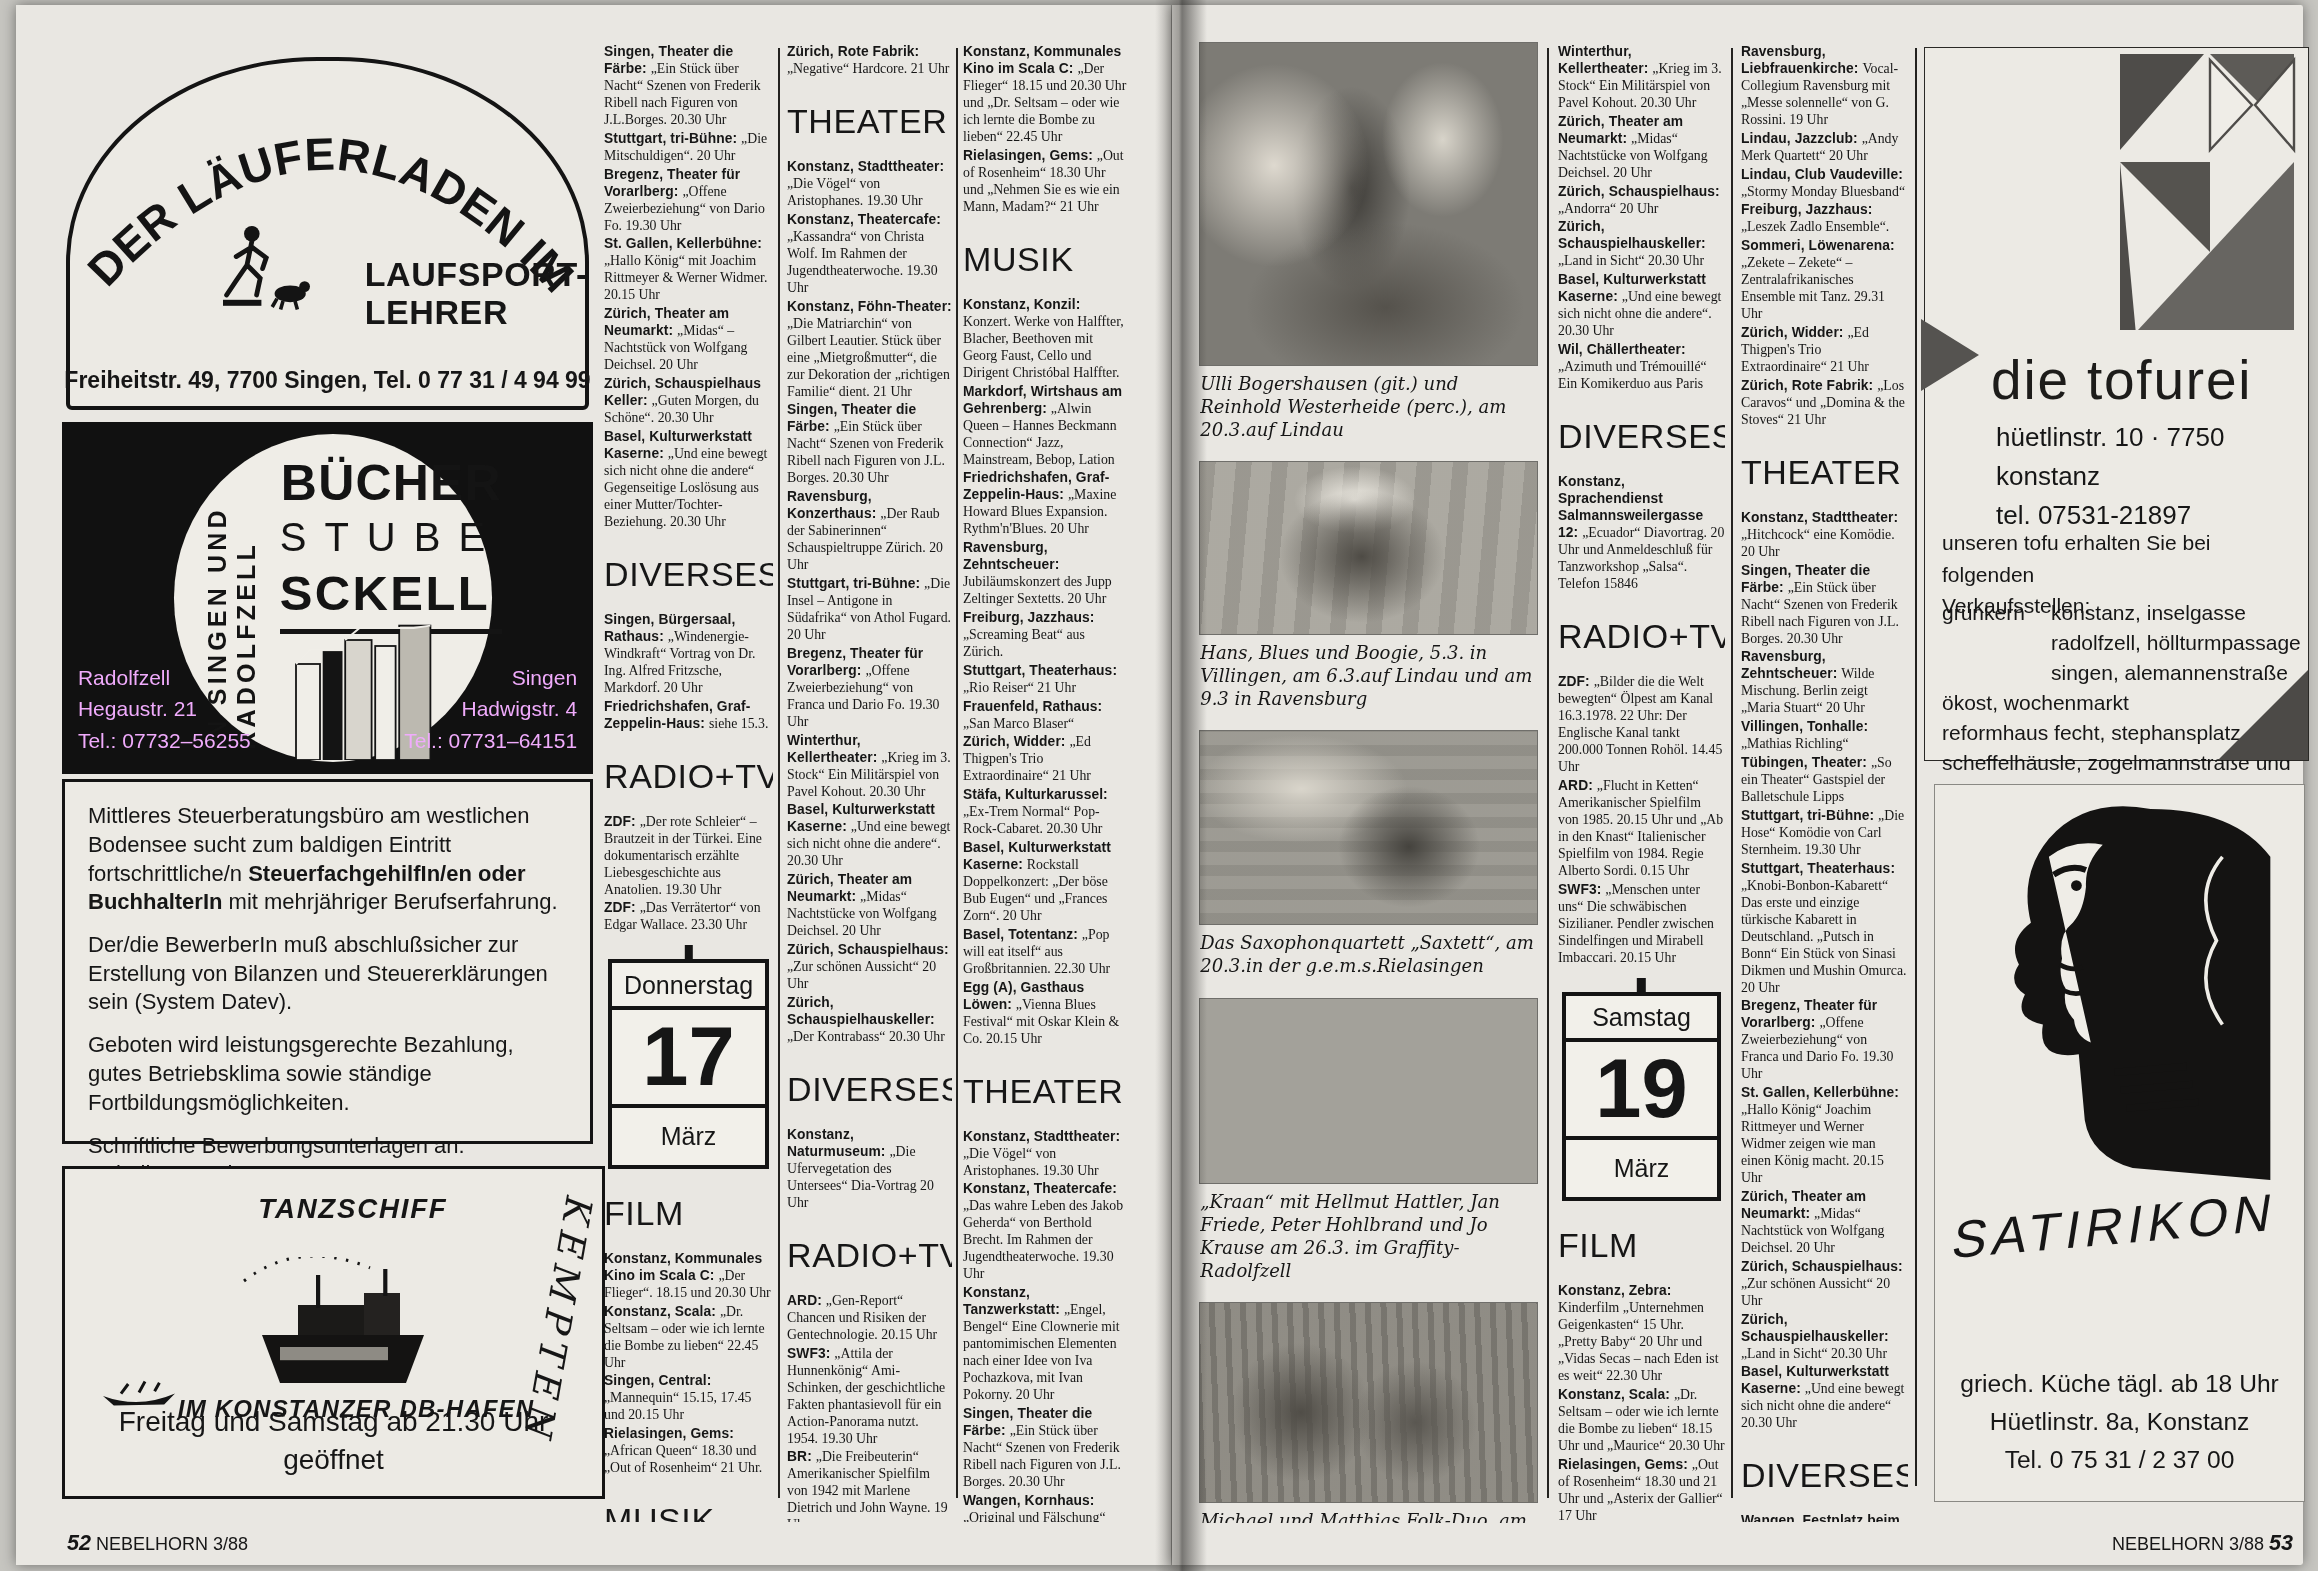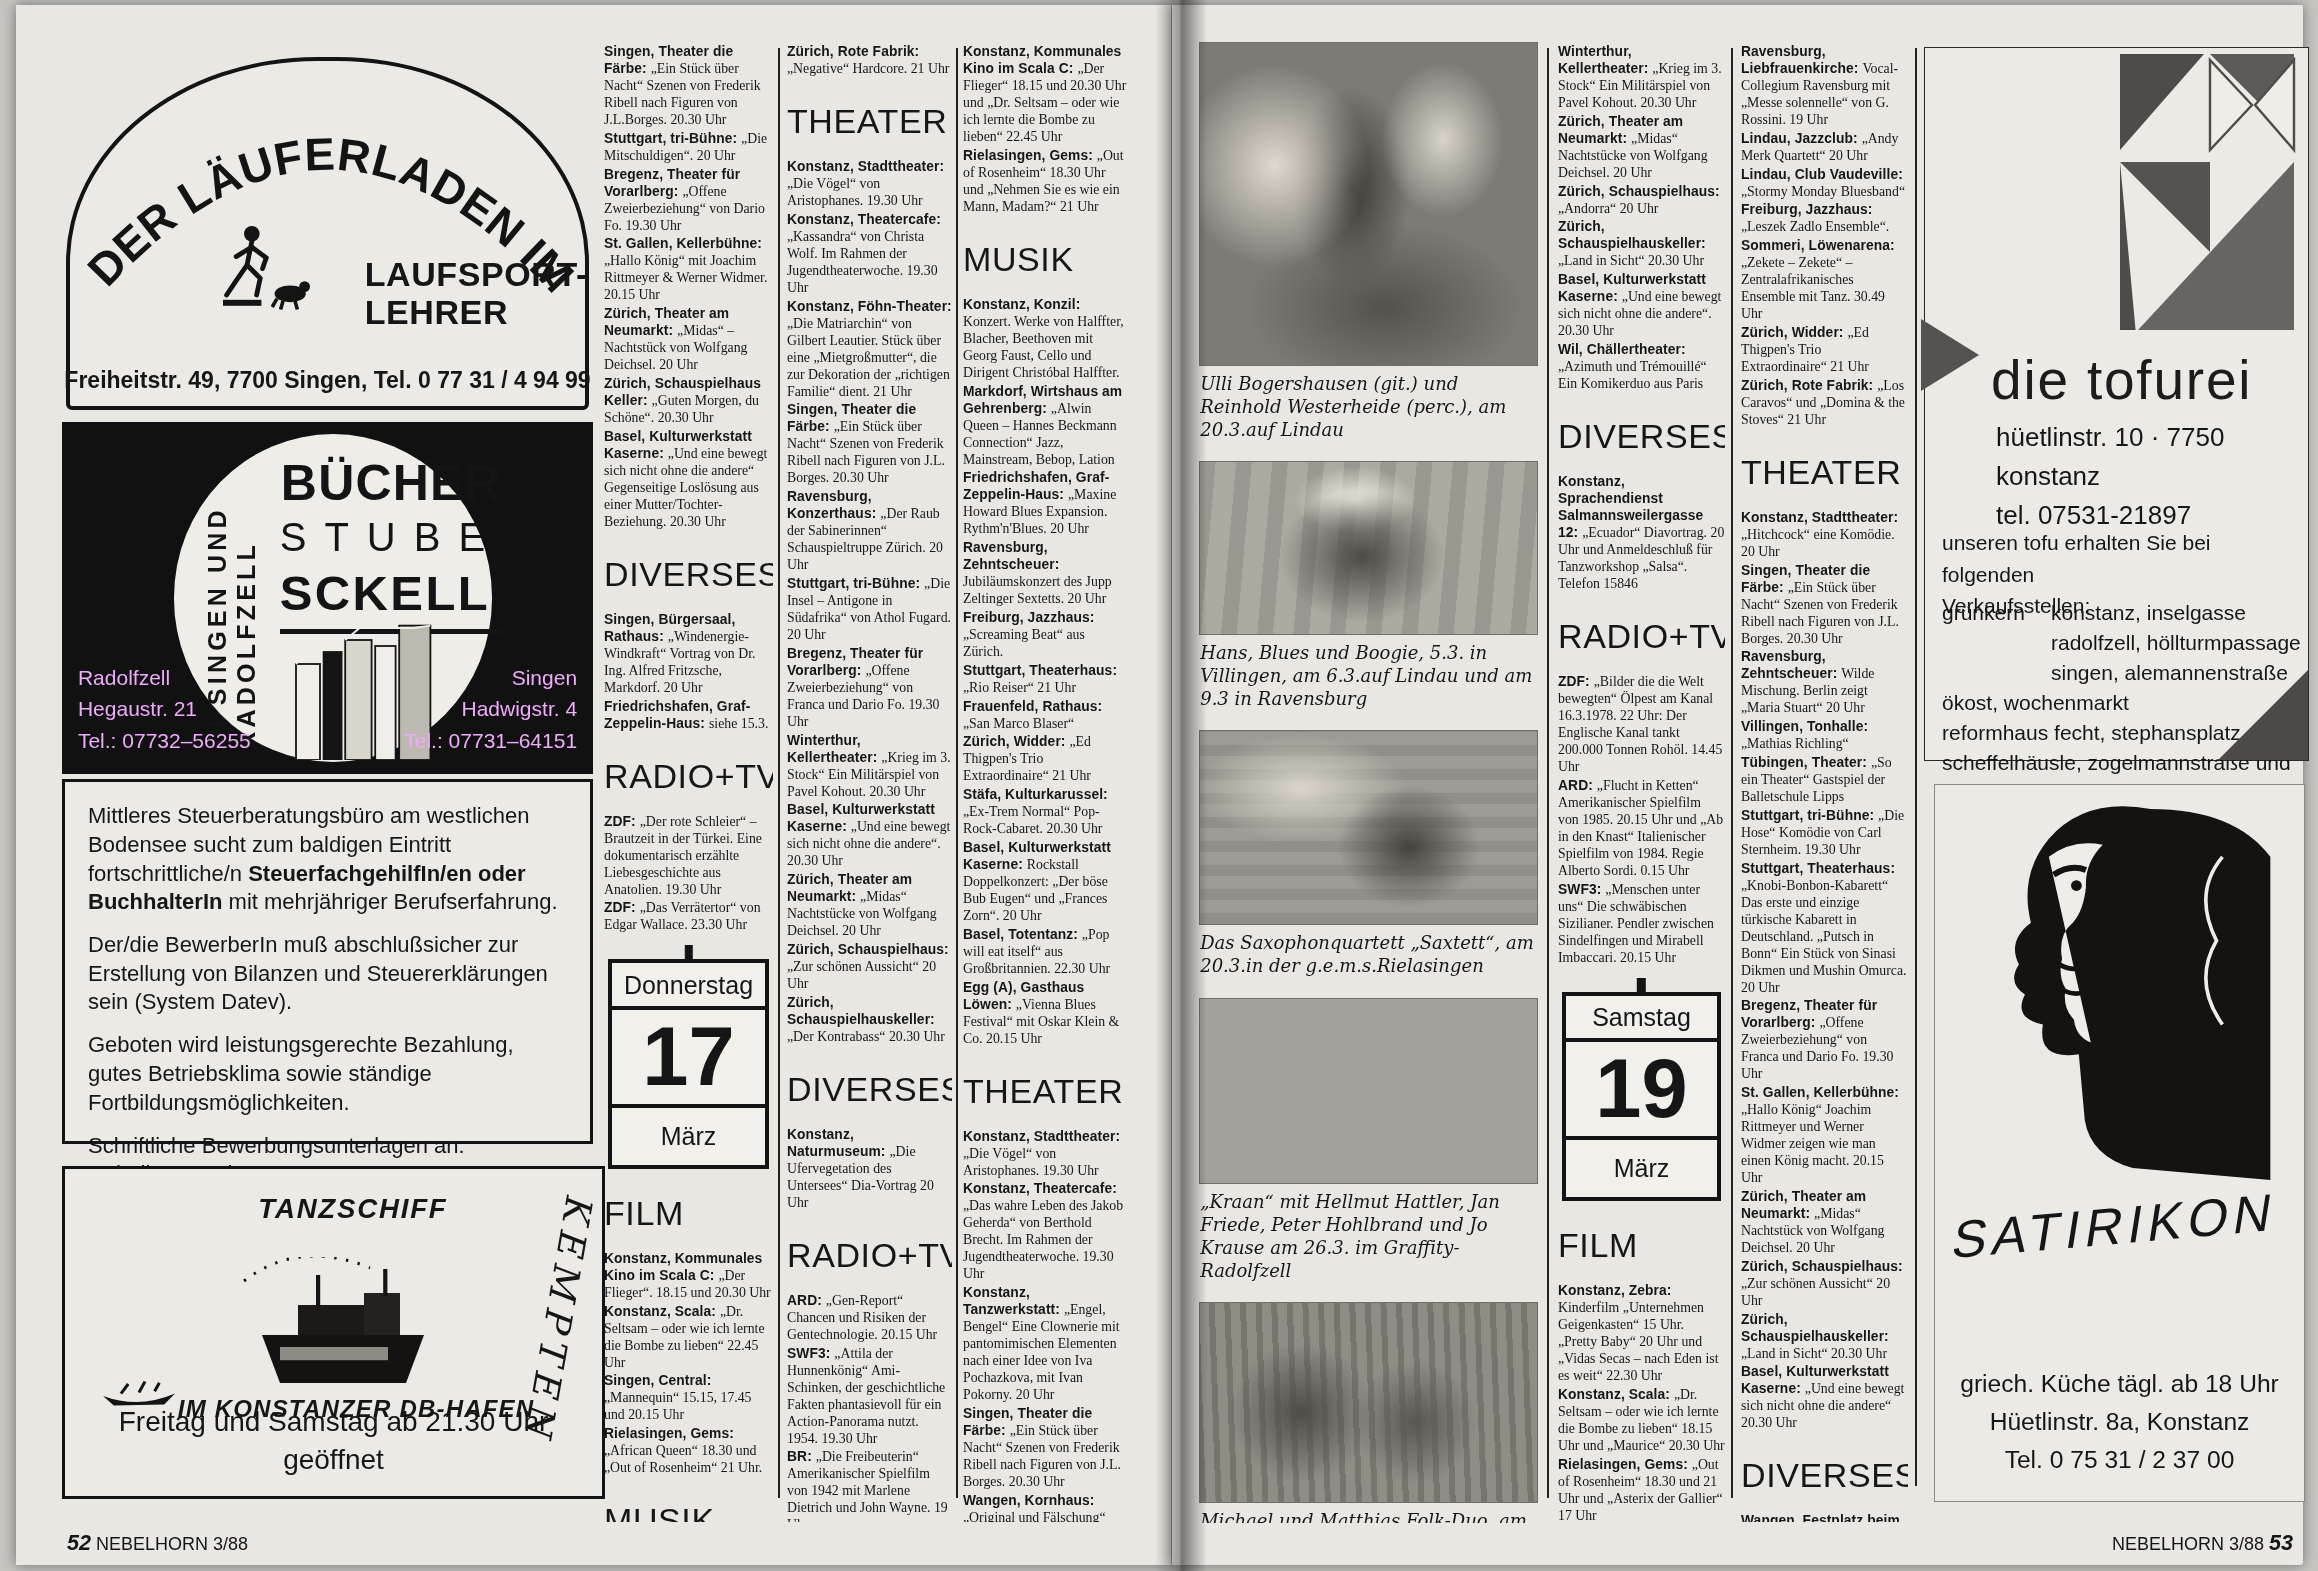--- a/index.html
+++ b/index.html
@@ -314,21 +314,21 @@
       <div class="entry"><b>Konstanz, Zebra: </b><span>Kinderfilm „Unternehmen Geigenkasten“ 15 Uhr. „Pretty Baby“ 20 Uhr und „Vidas Secas – nach Eden ist es weit“ 22.30 Uhr</span></div>
       <div class="entry"><b>Konstanz, Scala: </b><span>„Dr. Seltsam – oder wie ich lernte die Bombe zu lieben“ 18.15 Uhr und „Maurice“ 20.30 Uhr</span></div>
       <div class="entry"><b>Rielasingen, Gems: </b><span>„Out of Rosenheim“ 18.30 und 21 Uhr und „Asterix der Gallier“ 17 Uhr</span></div>
     </div>
   <div class="vrule" style="left:1731px;top:48px;height:1450px;"></div>
   <div class="col" id="col5">
       <div class="entry"><b>Ravensburg, Liebfrauenkirche: </b><span>Vocal-Collegium Ravensburg mit „Messe solennelle“ von G. Rossini. 19 Uhr</span></div>
       <div class="entry"><b>Lindau, Jazzclub: </b><span>„Andy Merk Quartett“ 20 Uhr</span></div>
       <div class="entry"><b>Lindau, Club Vaudeville: </b><span>„Stormy Monday Bluesband“</span></div>
       <div class="entry"><b>Freiburg, Jazzhaus: </b><span>„Leszek Zadlo Ensemble“.</span></div>
-      <div class="entry"><b>Sommeri, Löwenarena: </b><span>„Zekete – Zekete“ – Zentralafrikanisches Ensemble mit Tanz. 30.49 Uhr</span></div>
+      <div class="entry"><b>Sommeri, Löwenarena: </b><span>„Zekete – Zekete“ – Zentralafrikanisches Ensemble mit Tanz. 29.31 Uhr</span></div>
       <div class="entry"><b>Zürich, Widder: </b><span>„Ed Thigpen's Trio Extraordinaire“ 21 Uhr</span></div>
       <div class="entry"><b>Zürich, Rote Fabrik: </b><span>„Los Caravos“ und „Domina &amp; the Stoves“ 21 Uhr</span></div>
       <div class="sec">THEATER</div>
       <div class="entry"><b>Konstanz, Stadttheater: </b><span>„Hitchcock“ eine Komödie. 20 Uhr</span></div>
       <div class="entry"><b>Singen, Theater die Färbe: </b><span>„Ein Stück über Nacht“ Szenen von Frederik Ribell nach Figuren von J.L. Borges. 20.30 Uhr</span></div>
       <div class="entry"><b>Ravensburg, Zehntscheuer: </b><span>Wilde Mischung. Berlin zeigt „Maria Stuart“ 20 Uhr</span></div>
       <div class="entry"><b>Villingen, Tonhalle: </b><span>„Mathias Richling“</span></div>
       <div class="entry"><b>Tübingen, Theater: </b><span>„So ein Theater“ Gastspiel der Balletschule Lipps</span></div>
       <div class="entry"><b>Stuttgart, tri-Bühne: </b><span>„Die Hose“ Komödie von Carl Sternheim. 19.30 Uhr</span></div>
       <div class="entry"><b>Stuttgart, Theaterhaus: </b><span>„Knobi-Bonbon-Kabarett“ Das erste und einzige türkische Kabarett in Deutschland. „Putsch in Bonn“ Ein Stück von Sinasi Dikmen und Mushin Omurca. 20 Uhr</span></div>

